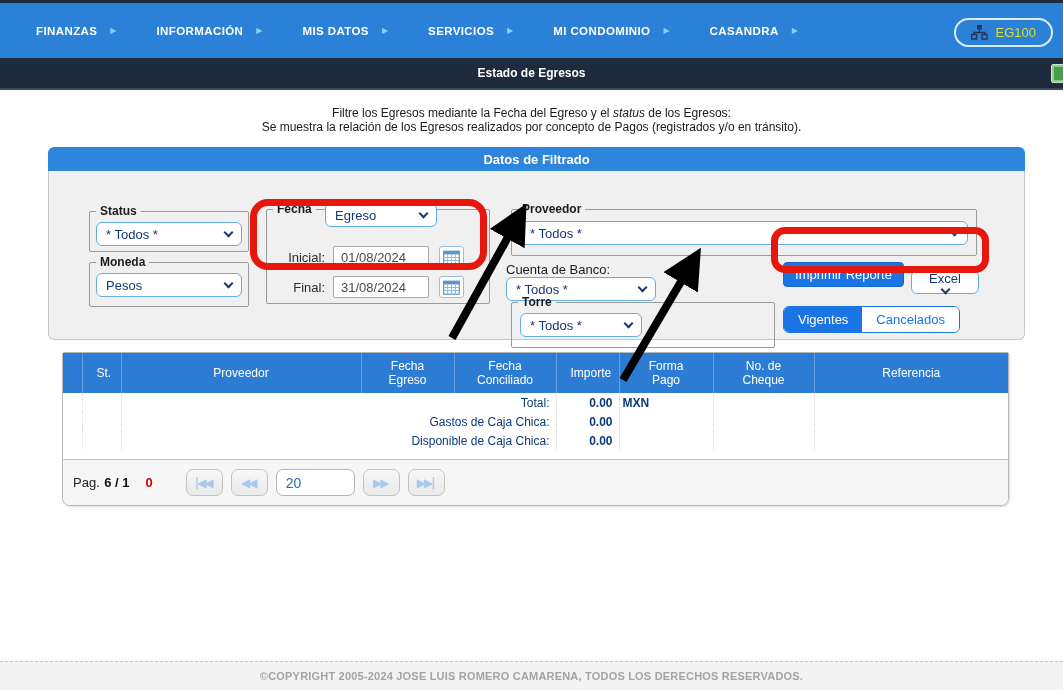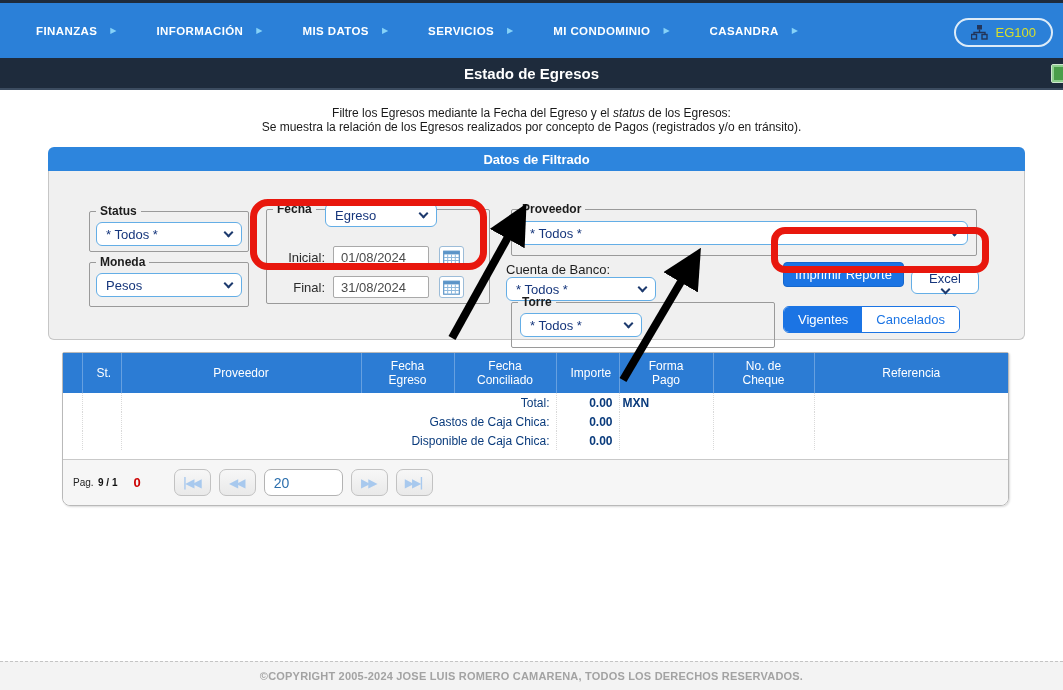--- a/index.html
+++ b/index.html
@@ -27,21 +27,21 @@
   }
   .eg-label { color:var(--eg100_yellow,#d8de2b); font-size:13px; }
 
   
   .titlebar {
     position:absolute; top:58px; left:0; width:1063px; height:32px;
     background:var(--titlebar_navy,#1e2b3c);
     border-bottom:2px solid #3c4c60;
     display:flex; align-items:center; justify-content:center;
   }
-  .titlebar .ttl { color:#fff; font-weight:bold; font-size:15px; }
+  .titlebar .ttl { color:#fff; font-weight:bold; font-size:12px; }
   .help-ico {
     position:absolute; right:-4px; top:6px; width:16px; height:19px;
     background:#4a9e4a; border:1px solid #cfe8cf; border-radius:2px;
     box-shadow:inset 0 0 0 2px #8fcf8f;
   }
 
   
   .instructions { position:absolute; top:106px; left:0; width:1063px; text-align:center;
     font-size:12px; color:#1a1a1a; line-height:14px; }
 
@@ -120,21 +120,21 @@
   td + td { border-left:1px dotted #d9d9d9; }
   .sum-lbl { text-align:right; color:var(--summary_text,#0a3b7c); }
   .sum-val { text-align:right; color:var(--summary_text,#0a3b7c); font-weight:bold; }
   .sum-cur { text-align:left; color:var(--summary_text,#0a3b7c); font-weight:bold; padding-left:3px; }
   tr.spacer td { height:9px; }
 
   .pager {
     height:46px; background:#f6f6f6; border-top:1px solid #c9c9c9; border-radius:0 0 8px 8px;
     display:flex; align-items:center; padding-left:10px;
   }
-  .pg-txt { font-size:10px; color:#222; }
+  .pg-txt { font-size:13px; color:#222; }
   .pg-bold { font-weight:bold; color:#111; }
   .pg-count { font-weight:bold; color:var(--red_count,#cc0000); font-size:13px; margin-left:16px; }
   .pg-btn {
     width:37px; height:27px; margin-left:8px; border:1px solid #c2c2c2; border-radius:7px;
     background:linear-gradient(#f7f7f7,#e9e9e9); display:flex; align-items:center; justify-content:center;
     color:var(--pager_arrow,#a8c9ee); font-size:12px; font-weight:bold; letter-spacing:-2px;
     cursor:pointer; font-family:"DejaVu Sans",sans-serif; padding-right:2px;
   }
   .pg-btn.first { margin-left:33px; }
   .pg-input { width:79px; height:27px; margin-left:8px; border:1px solid #b3b3b3; border-radius:7px;
@@ -349,21 +349,21 @@
           <td></td>
             <td></td>
         </tr>
         <tr class="spacer">
             <td colspan="9"></td>
           </tr>
       </tbody>
     </table>
     <div class="pager">
       <span class="pg-txt">Pag.</span>&nbsp;
-      <span class="pg-txt pg-bold">9 / 1</span>
+      <span class="pg-txt pg-bold">6 / 1</span>
       <span class="pg-count">0</span>
       <div class="pg-btn first">
           <span>|◀◀</span>
         </div>
       <div class="pg-btn">
           <span>◀◀</span>
         </div>
       <input class="pg-input" value="20" style="">
       <div class="pg-btn">
           <span>▶▶</span>

